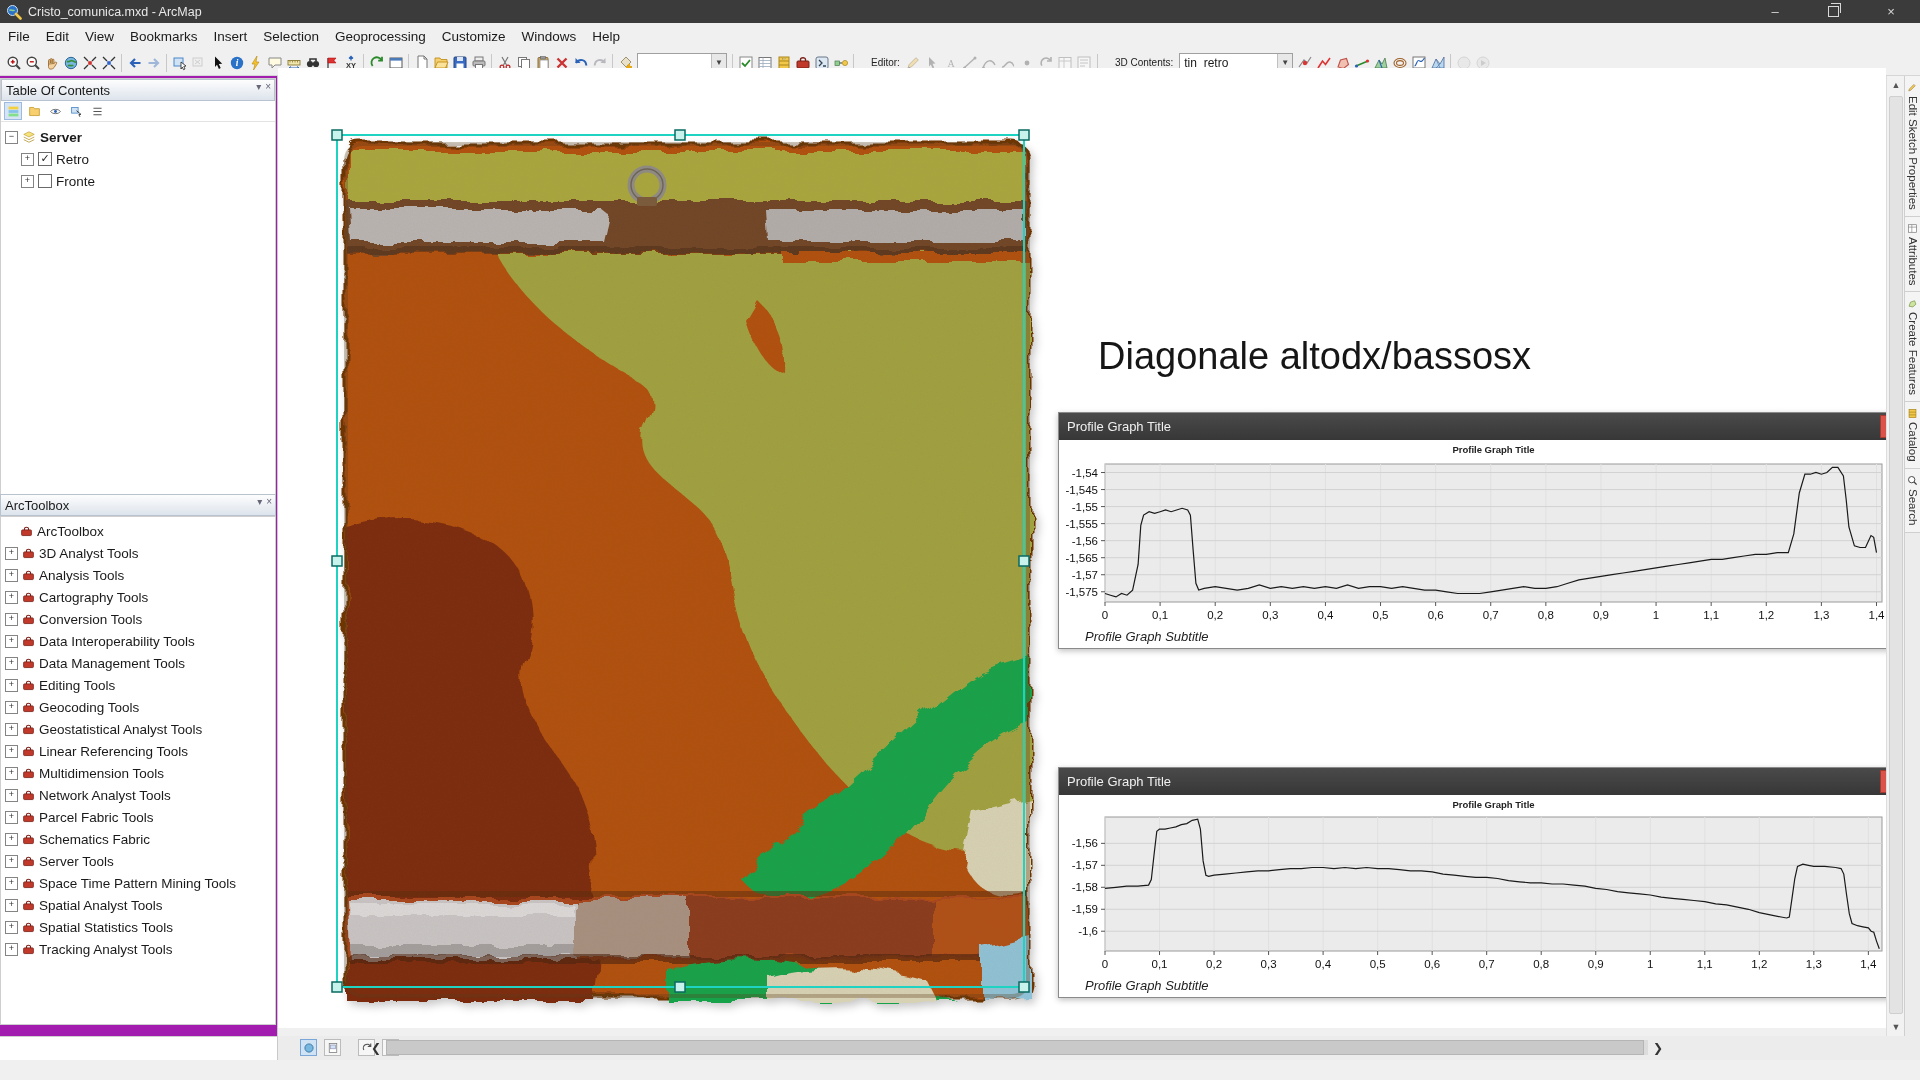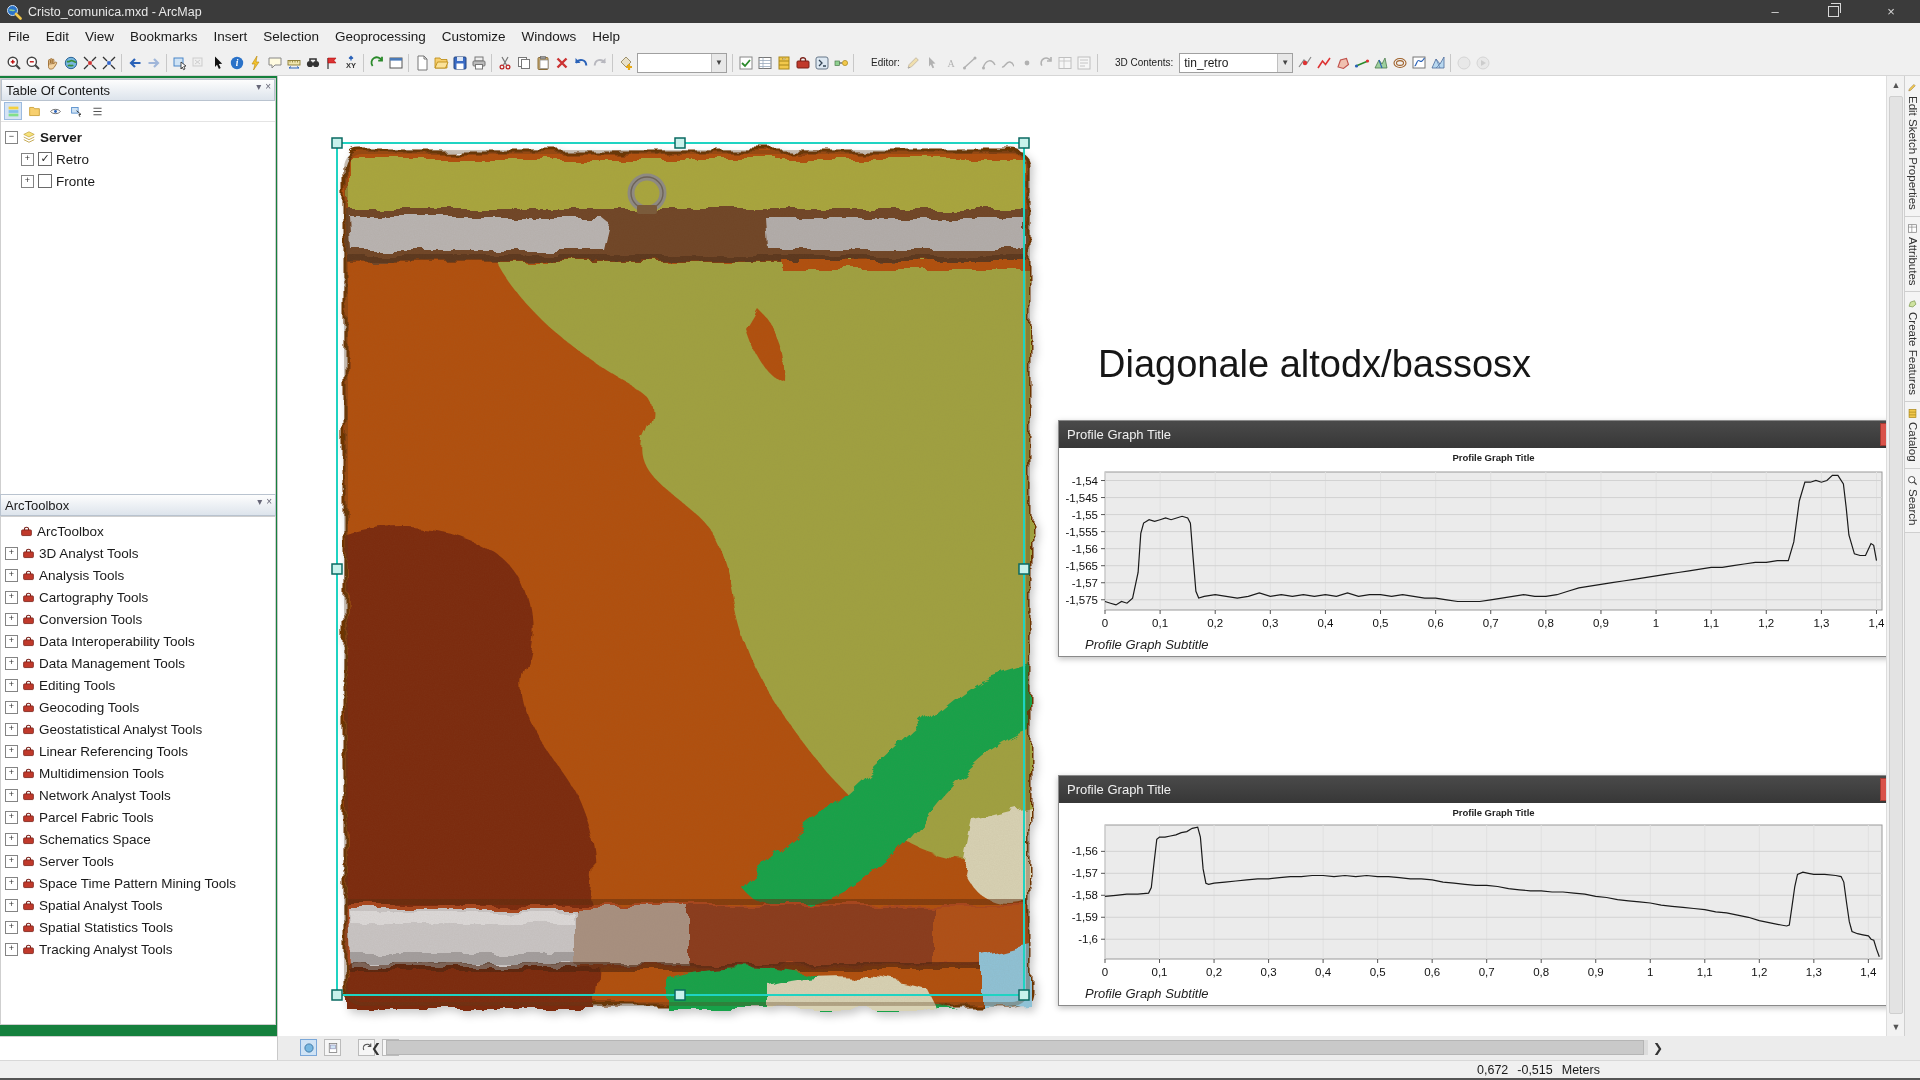--- a/index.html
+++ b/index.html
@@ -27,21 +27,21 @@
   .tbi svg{width:16px;height:16px;}
   .tbi.gray{opacity:.4;}
   .tbsep{width:1px;height:18px;background:#c8c8c8;margin:0 3px;}
   .tblabel{font-size:10px;margin:0 4px 0 14px;color:#222;}
   .tbcombo{height:18px;background:#fff;border:1px solid #a0a0a0;display:inline-flex;align-items:center;
            font-size:12px;margin:0 2px;position:relative;}
   .tbcombo .val{padding:0 4px;flex:1;white-space:nowrap;overflow:hidden;}
   .tbcombo .dd{width:14px;height:100%;border-left:1px solid #c0c0c0;display:flex;align-items:center;
            justify-content:center;font-size:8px;color:#444;background:#e8e8e8;}
   
-  .dock{position:absolute;left:0;top:76px;width:278px;height:960px;background:#15803d;
+  .dock{position:absolute;left:0;top:76px;width:278px;height:960px;background:#a21caf;
         border-right:1px solid #c9c9c9;box-sizing:border-box;}
   .panel-header{height:20px;background:linear-gradient(#fdfdfd,#dde4ec);border:1px solid #b9c3cf;
         display:flex;align-items:center;font-size:13px;padding:0 4px;position:relative;}
   .panel-header .hbtns{position:absolute;right:3px;top:1px;display:flex;gap:4px;color:#667;font-size:10px;}
   .toc-panel{position:absolute;left:0;top:2px;width:276px;height:485px;background:#fff;border:1px solid #cfcfcf;box-sizing:border-box;}
   .toc-minibar{height:20px;border-bottom:1px solid #e4e4e4;display:flex;align-items:center;padding-left:3px;gap:3px;}
   .toc-minibar .mi{width:16px;height:16px;display:inline-flex;align-items:center;justify-content:center;border:1px solid transparent;}
   .toc-minibar .mi.sel{background:#d6e4f4;border:1px solid #9cbbe0;}
   .toc-minibar .mi svg{width:13px;height:13px;}
   .tree{font-size:13.5px;padding:4px 0 0 4px;}
@@ -51,21 +51,21 @@
        text-align:center;color:#333;flex:0 0 auto;}
   .cb{width:12px;height:12px;border:1px solid #6a6a6a;background:#fff;font-size:11px;line-height:11px;
       text-align:center;color:#222;flex:0 0 auto;}
   .bold{font-weight:bold;}
   .tbx-panel{position:absolute;left:0;top:418px;width:276px;height:531px;}
   .tbx-list{background:#fff;border:1px solid #cfcfcf;height:509px;box-sizing:border-box;
             font-size:13.5px;padding:3px 0 0 4px;overflow:hidden;}
   .tbx-row{display:flex;align-items:center;height:22px;gap:4px;}
   .tbx-row svg{width:13px;height:13px;flex:0 0 auto;}
   
-  .maparea{position:absolute;left:278px;top:76px;width:1608px;height:960px;background:#fff;overflow:hidden;}
+  .maparea{position:absolute;left:278px;top:68px;width:1608px;height:960px;background:#fff;overflow:hidden;}
   .raster{position:absolute;left:59px;top:67px;width:700px;height:870px;
           filter:drop-shadow(3px 4px 4px rgba(0,0,0,.22));}
   .selsvg{position:absolute;left:51px;top:57px;width:706px;height:876px;pointer-events:none;}
   .heading{position:absolute;font-size:38px;color:#161616;letter-spacing:0px;white-space:nowrap;}
   .h1{left:820px;top:267px;}
   .h2{left:820px;top:629px;}
   
   .pgwin{position:absolute;width:847px;background:#fff;border:1px solid #8a8a8a;box-sizing:border-box;
          box-shadow:0 2px 6px rgba(0,0,0,.25);}
   .w1{left:780px;top:344px;height:237px;}
@@ -711,21 +711,21 @@
             <span>Parcel Fabric Tools</span>
           </div>
           <div class="tbx-row">
             <span class="exp">+</span>
             <span style="display:inline-flex;width:13px;height:13px">
               <svg viewBox="0 0 16 16">
                 <rect x="2" y="6" width="12" height="7" rx="1" fill="#c0392b" stroke="#7a2018"></rect>
                 <path d="M5.5 6V4.6a2.5 1.9 0 015 0V6" fill="none" stroke="#7a2018" stroke-width="1.4"></path>
               </svg>
             </span>
-            <span>Schematics Space</span>
+            <span>Schematics Fabric</span>
           </div>
           <div class="tbx-row">
             <span class="exp">+</span>
             <span style="display:inline-flex;width:13px;height:13px">
               <svg viewBox="0 0 16 16">
                 <rect x="2" y="6" width="12" height="7" rx="1" fill="#c0392b" stroke="#7a2018"></rect>
                 <path d="M5.5 6V4.6a2.5 1.9 0 015 0V6" fill="none" stroke="#7a2018" stroke-width="1.4"></path>
               </svg>
             </span>
             <span>Server Tools</span>
@@ -1084,21 +1084,14 @@
             <path d="M5.5 3v10M10.5 3v10" stroke="#555" stroke-width="2.2"></path>
           </svg>
         </div>
       </div>
     <div class="harrow" style="left:368px">❮</div>
     <div class="htrack" style="left:386px;width:1262px"></div>
     <div class="hthumb" style="left:386px;width:1258px"></div>
     <div class="harrow" style="left:1650px">❯</div>
   </div>
 
-  <div class="statusbar">
-    <div class="coords">
-      <span>0,672</span>
-      <span>-0,515</span>
-      <span>Meters</span>
-    </div>
-  </div>
 
 </div>
 
 </body></html>

